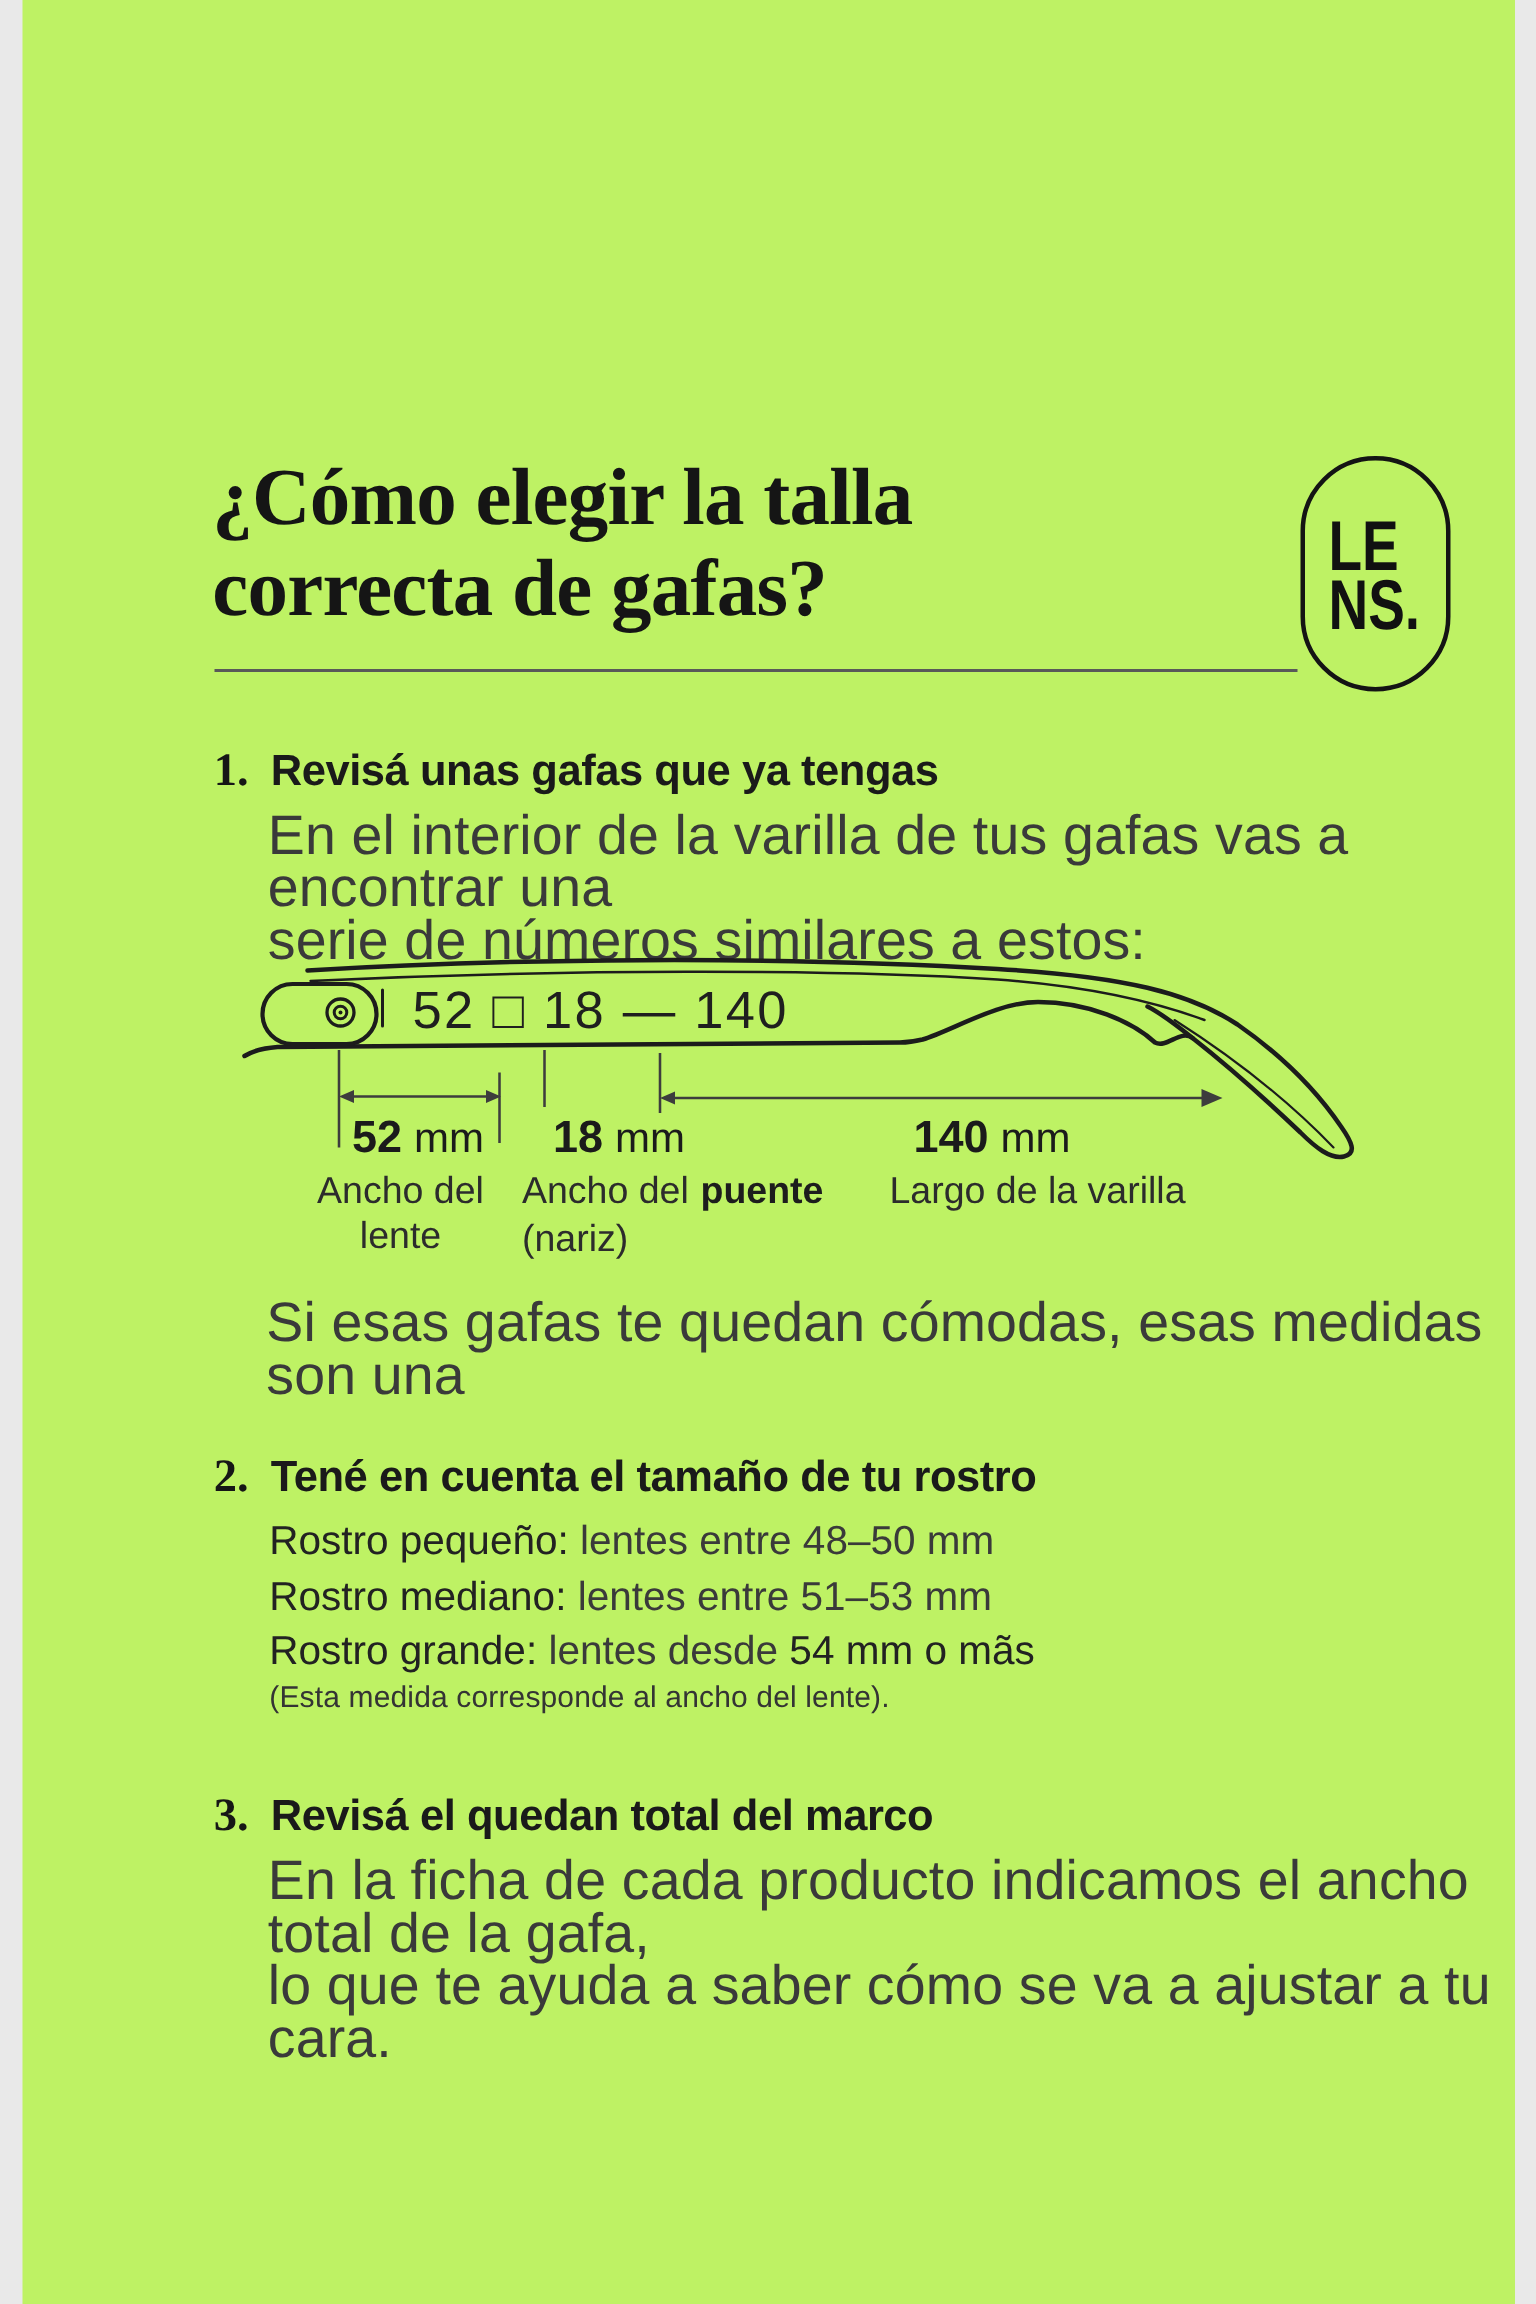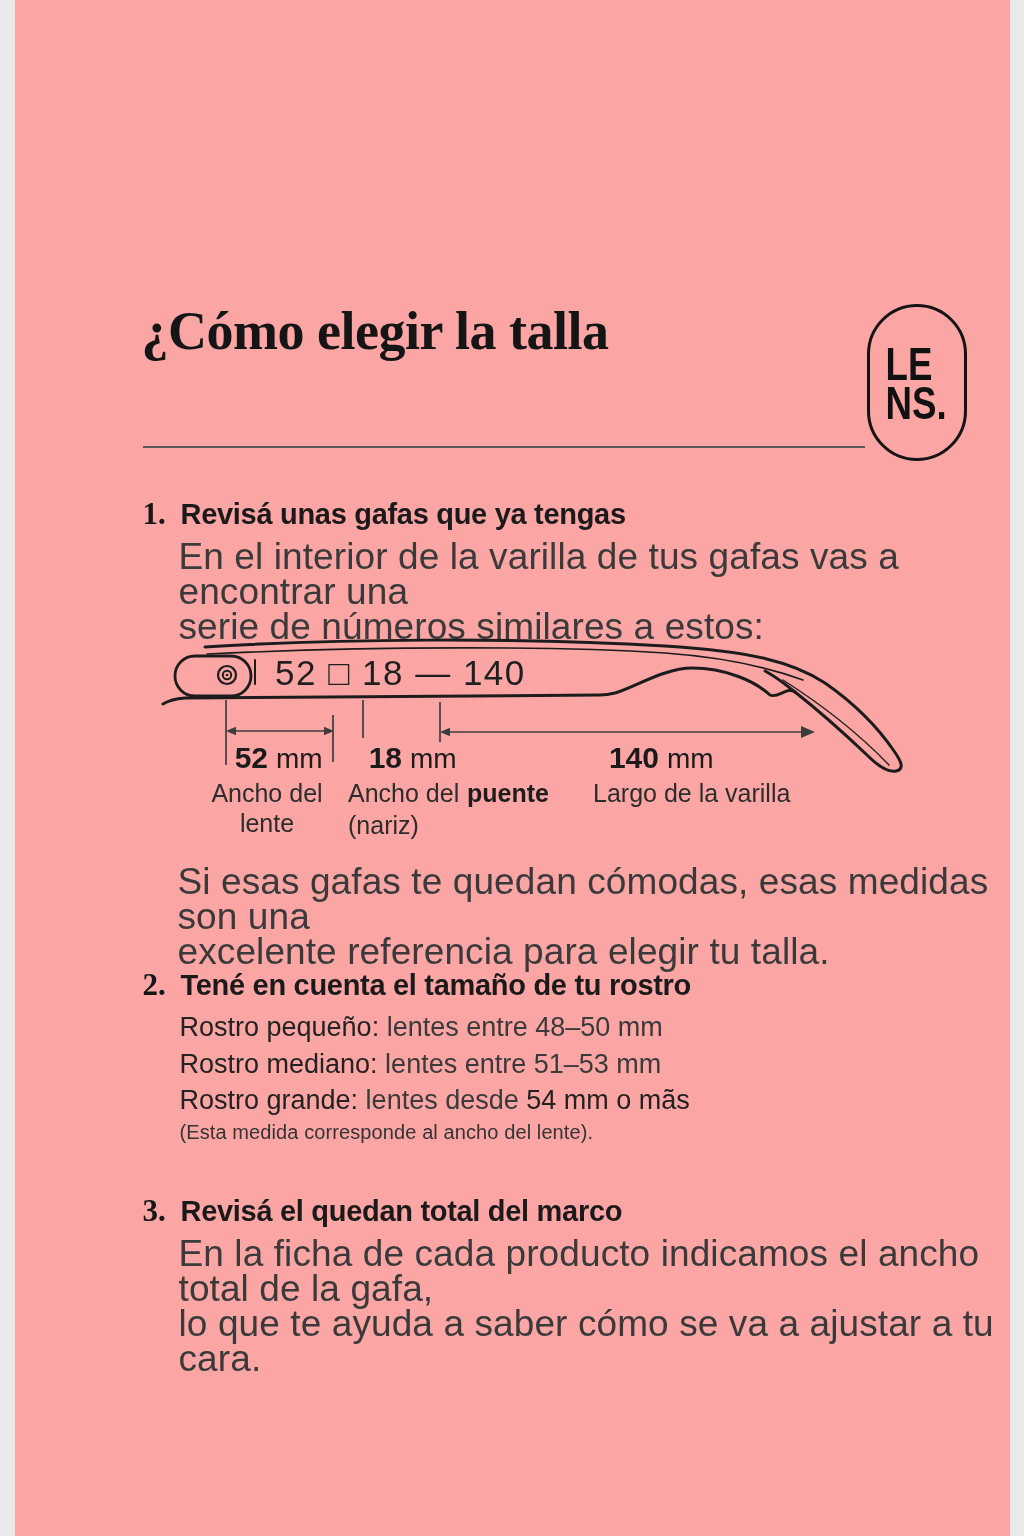--- a/index.html
+++ b/index.html
@@ -1,21 +1,21 @@
 <!DOCTYPE html>
 <html><head>
 <meta charset="utf-8">
 <style>
   html,body{margin:0;padding:0;}
   body{background:#e9e9e9;}
   #page{
     position:relative;
     width:995px;height:1536px;
     margin:0 auto;
-    background:#fca5a5;
+    background:#bef264;
     font-family:"Liberation Sans",sans-serif;
     color:#3a3a3a;
     overflow:hidden;
   }
   
   .title{
     position:absolute;left:127px;top:301px;
     font-family:"Liberation Serif",serif;
     font-weight:700;font-size:54px;line-height:61px;
     letter-spacing:-0.5px;color:#151515;
@@ -69,20 +69,21 @@
   .sublabel{font-size:25px;fill:#2c2c2c;}
   .sublabel-b{font-size:25px;font-weight:700;fill:#1d1d1d;}
 </style>
 </head>
 <body>
 
 <div id="page">
 
   <div class="title">
     <div>¿Cómo elegir la talla</div>
+    <div>correcta de gafas?</div>
   </div>
 
   <div class="rule"></div>
 
   <div class="logo">
     <div class="logo-text">
       <div>LE</div>
       <div>NS.</div>
     </div>
   </div>
@@ -162,21 +163,20 @@
 
     <text class="sublabel" x="193" y="184">Ancho del</text>
     <text class="sublabel-b" x="312" y="184">puente</text>
     <text class="sublabel" x="193" y="216">(nariz)</text>
 
     <text class="sublabel" x="438" y="184">Largo de la varilla</text>
   </svg>
 
   <div class="body-par" style="left:163px;top:864px;">
     <div>Si esas gafas te quedan cómodas, esas medidas son una</div>
-    <div>excelente referencia para elegir tu talla.</div>
   </div>
 
   <div class="sec-head" style="left:128px;top:957px;">
     <span class="sec-num">2.</span>
     <span class="sec-label">Tené en cuenta el tamaño de tu rostro</span>
   </div>
 
   <div class="list" style="left:165px;top:1009px;">
     <div><b>Rostro pequeño:</b><span> lentes entre 48–50 mm</span></div>
     <div><b>Rostro mediano:</b><span> lentes entre 51–53 mm</span></div>

